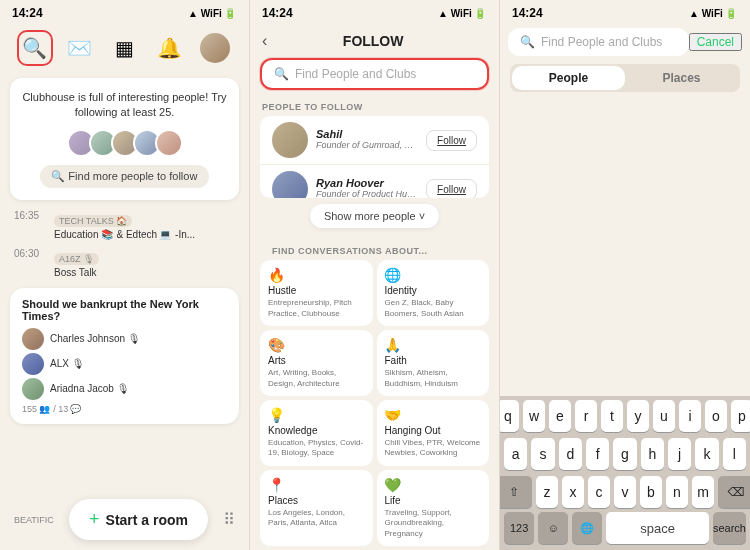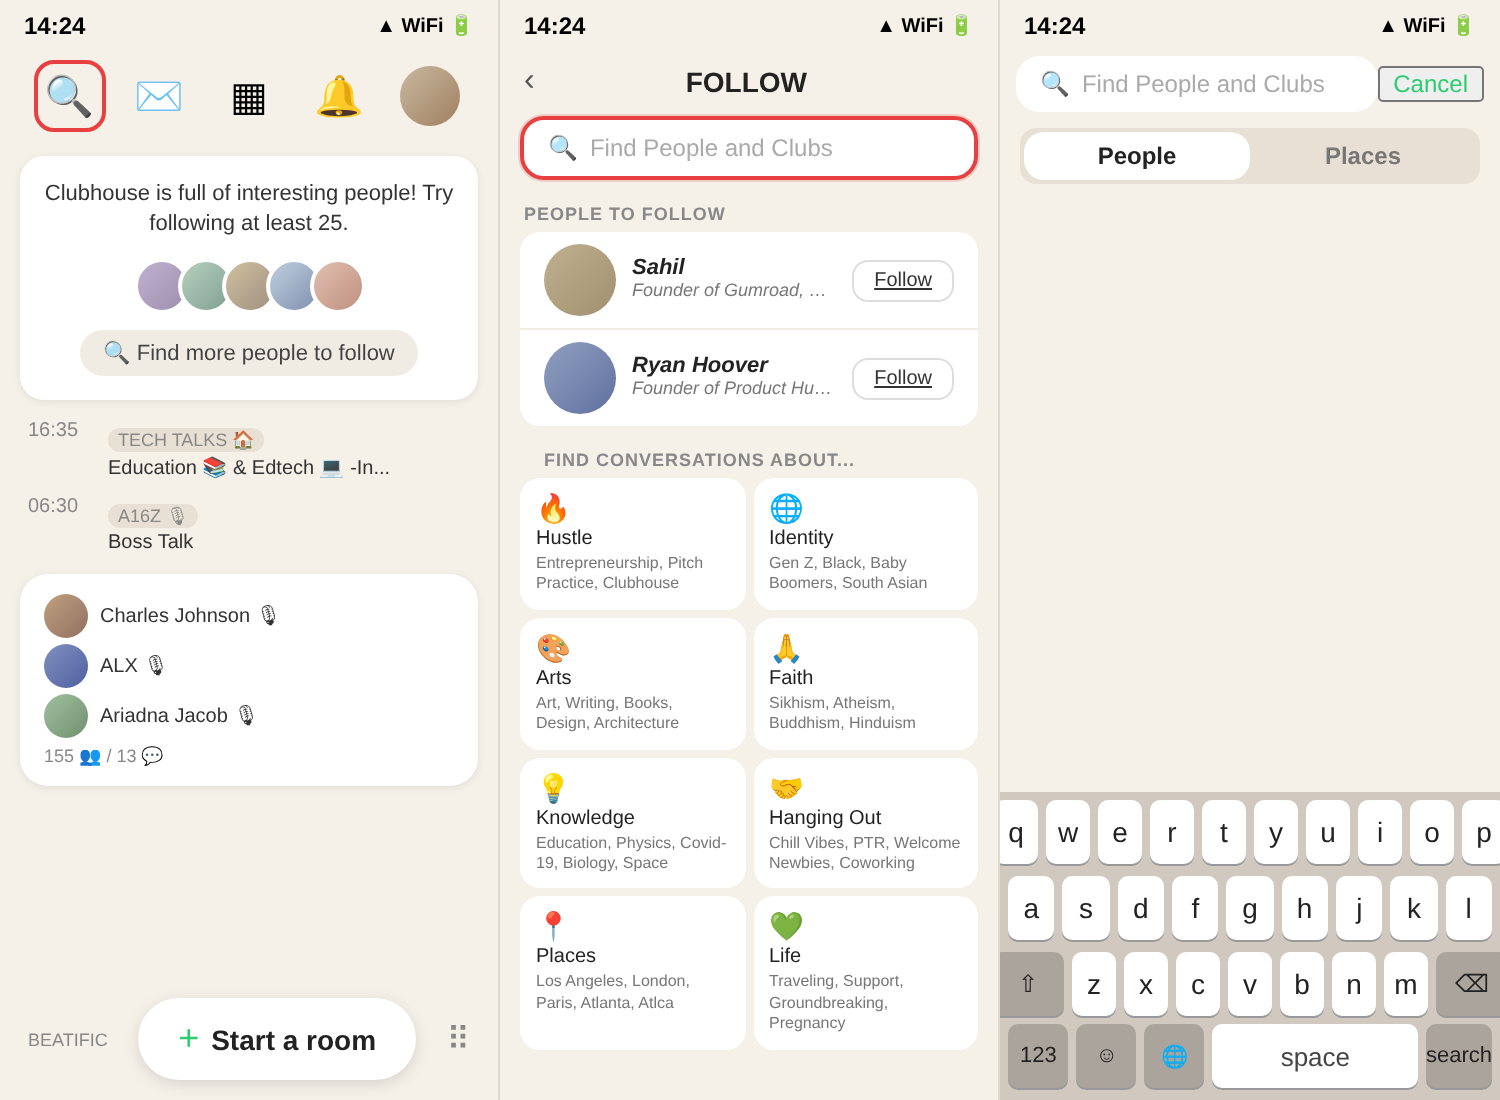--- a/index.html
+++ b/index.html
@@ -531,20 +531,21 @@
   </div>
   <div class="schedule-item">
     <span class="schedule-time">06:30</span>
     <div>
       <span class="schedule-tag">A16Z 🎙</span>
       <div class="schedule-info">Boss Talk</div>
     </div>
   </div>
 
   <div class="room-card">
+    <div class="room-title">Should we bankrupt the New York Times?</div>
     <div class="room-person">
       <div class="room-avatar" style="background:linear-gradient(135deg,#c0a080,#907060)"></div>
       <span class="room-person-name">Charles Johnson 🎙</span>
     </div>
     <div class="room-person">
       <div class="room-avatar" style="background:linear-gradient(135deg,#8090c0,#5060a0)"></div>
       <span class="room-person-name">ALX 🎙</span>
     </div>
     <div class="room-person">
       <div class="room-avatar" style="background:linear-gradient(135deg,#a0c0a0,#709070)"></div>
@@ -594,20 +595,21 @@
       <div class="person-avatar" style="width:36px;height:36px;border-radius:50%;background:linear-gradient(135deg,#90a0c0,#6070a0);"></div>
       <div class="person-info">
         <div class="person-name">Ryan Hoover</div>
         <div class="person-desc">Founder of Product Hunt. Investing at Weekend Fund...</div>
       </div>
       <button class="follow-btn">Follow</button>
     </div>
 
   </div>
 
+  <button class="show-more-btn">Show more people ˅</button>
 
   <div class="convos-section">
     <div class="section-label">FIND CONVERSATIONS ABOUT...</div>
     <div class="convo-grid">
       <div class="convo-item">
         <div class="convo-emoji">🔥</div>
         <div class="convo-title">Hustle</div>
         <div class="convo-tags">Entrepreneurship, Pitch Practice, Clubhouse</div>
       </div>
       <div class="convo-item">

